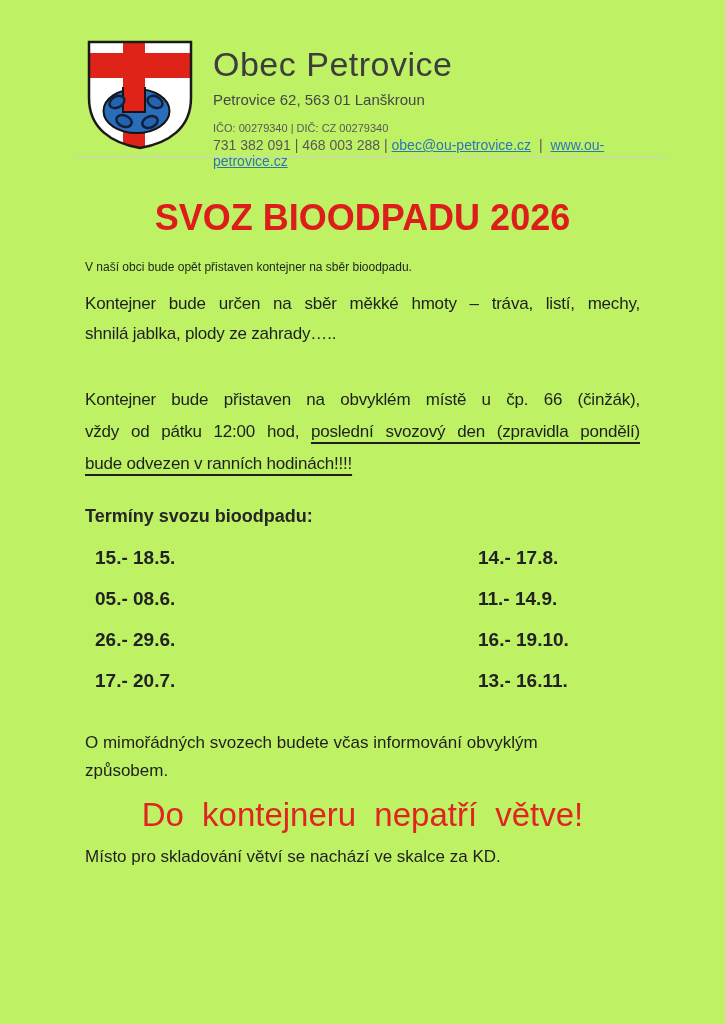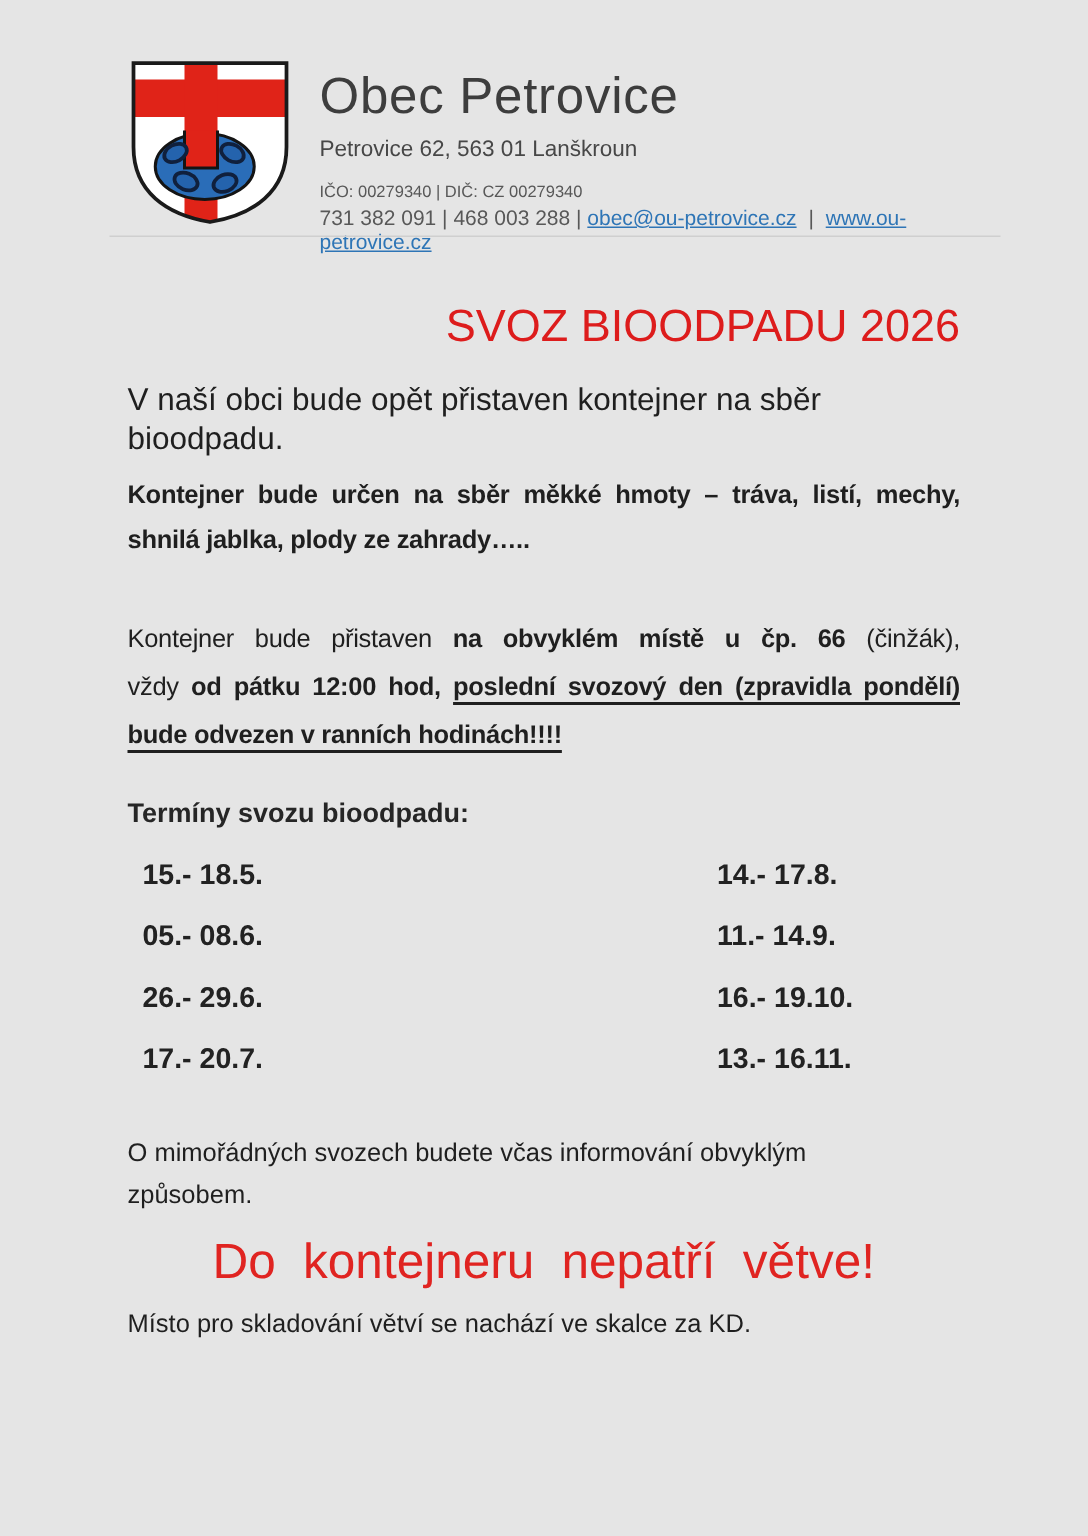--- a/index.html
+++ b/index.html
@@ -1,39 +1,39 @@
 <!DOCTYPE html>
 <html><head>
 <meta charset="utf-8">
 <style>
   html,body{margin:0;padding:0;background:#ffffff;}
   .page{
-    position:relative;width:725px;height:1024px;background:#e5e5e5;overflow:hidden;
+    position:relative;width:725px;height:1024px;background:#bef264;overflow:hidden;
     font-family:"Liberation Sans",sans-serif;color:#1f1f1f;
   }
   
   .crest{position:absolute;left:87px;top:40px;width:106px;height:110px;}
   .head-text{position:absolute;left:213px;top:44px;width:460px;}
   .org{font-size:34px;line-height:40px;color:#3d3d3d;letter-spacing:.5px;}
   .addr{margin-top:7px;font-size:15px;color:#474747;}
   .ids{margin-top:14px;font-size:11px;color:#585858;}
   .contact{margin-top:3px;font-size:14px;color:#585858;}
   .contact .lnk{color:#2e75b6;text-decoration:underline;cursor:pointer;}
   .contact .sep{margin:0 4px;}
   .rule{position:absolute;left:73px;top:157px;width:594px;height:0;border-top:1px solid #cfcfcf;}
   
   .content{position:absolute;left:85px;top:190px;width:555px;}
-  .title{margin:8px 0 0 0;font-size:30px;line-height:40px;font-weight:normal;color:#dd1c1c;text-align:right;}
+  .title{margin:8px 0 0 0;font-size:36px;line-height:40px;font-weight:bold;color:#dd1c1c;text-align:center;}
   p{margin:0;}
-  .p1{margin-top:16px;font-size:21px;line-height:26px;}
+  .p1{margin-top:16px;font-size:12px;line-height:26px;}
   .p2{margin-top:9px;font-size:17px;line-height:30px;font-weight:bold;letter-spacing:-0.2px;}
   .p3{margin-top:35px;font-size:17px;line-height:32px;letter-spacing:-0.2px;}
   .jline{display:block;text-align:justify;text-align-last:justify;}
   .jline.lastline{text-align-last:left;}
-  .bold{font-weight:bold;}
+  .bold{font-weight:normal;}
   .ul{text-decoration:underline;text-decoration-thickness:2px;text-underline-offset:5px;margin-top:26px;}
   .terminy{margin-top:26px;font-size:18px;font-weight:bold;color:#262626;}
   .dates{margin-top:10px;font-size:19px;font-weight:bold;color:#222222;}
   .date-row{display:grid;grid-template-columns:393px 1fr;line-height:41px;}
   .date-row .dl{padding-left:10px;}
   .notice{margin-top:28px;font-size:17px;line-height:28px;}
   .warning{margin-top:9px;font-size:33px;line-height:42px;color:#e02421;text-align:center;word-spacing:9px;}
   .b1{margin-top:7px;font-size:17px;line-height:28px;}
   .b2{font-size:17px;line-height:28px;}
 </style>

